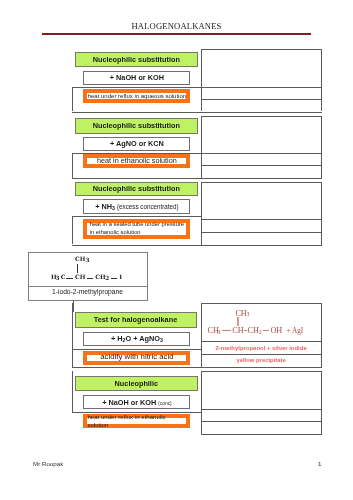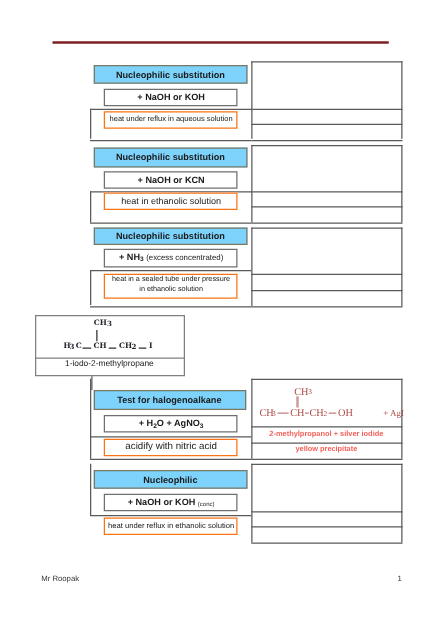--- a/index.html
+++ b/index.html
@@ -9,28 +9,28 @@
   .abs{position:absolute;}
 
   
   #title{left:0;top:21px;width:353px;text-align:center;
          font-family:"Liberation Serif",serif;font-size:8.6px;letter-spacing:.15px;color:#1a1a1a;}
   #titlerule{left:42px;top:33px;width:269px;height:2px;background:#802020;}
   .gline{position:absolute;background:#5a5a5a;height:1px;}
   .gvert{position:absolute;background:#5a5a5a;width:1px;}
 
   
-  .hdr{position:absolute;box-sizing:border-box;background:#7dd3fc;border:1px solid #7a7862;
+  .hdr{position:absolute;box-sizing:border-box;background:#bef264;border:1px solid #7a7862;
        font-weight:bold;font-size:7.3px;color:#1a1a1a;text-align:center;
        display:flex;align-items:center;justify-content:center;}
   .wbox{position:absolute;box-sizing:border-box;background:#fff;border:1px solid #6f6f6f;
         font-weight:bold;font-size:7.3px;color:#1a1a1a;text-align:center;
         display:flex;align-items:center;justify-content:center;}
-  .sbox{position:absolute;box-sizing:border-box;background:#fff;border:1px solid #f97316;
-        font-size:6.2px;color:#1a1a1a;text-align:center;line-height:1.35;
+  .sbox{position:absolute;box-sizing:border-box;background:#fff;border:4px solid #f97316;
+        font-size:6.2px;color:#1a1a1a;line-height:1.35;
         display:flex;align-items:center;justify-content:center;}
   .sub{font-size:.72em;vertical-align:-.2em;}
   .note{font-weight:normal;font-size:.86em;}
   .tiny{font-weight:normal;font-size:.66em;vertical-align:-.1em;}
 
   
   #structbox{position:absolute;left:27.5px;top:251.9px;width:120px;height:49.4px;box-sizing:border-box;
              background:#fff;border:1px solid #808080;}
   #structdiv{position:absolute;left:-1px;top:33.4px;width:120px;height:1px;background:#808080;}
   #connector{position:absolute;left:72.6px;top:300.8px;width:1px;height:11.7px;background:#5a5a5a;}
@@ -55,20 +55,21 @@
            font-size:5.9px;font-weight:bold;color:#f4625c;font-family:"Liberation Sans",sans-serif;}
 
   
   #footL{left:33px;top:460px;font-size:6.2px;color:#333;}
   #footR{left:318px;top:460px;font-size:6.2px;color:#333;}
 </style>
 </head>
 <body>
 
 <div id="page">
+  <div class="abs" id="title">HALOGENOALKANES</div>
   <div class="abs" id="titlerule"></div>
 
   <div id="tables">
       <div class="gline" style="left: 200.6px; top: 48.9px; width: 121px;"></div>
       <div class="gline" style="left: 200.6px; top: 111.5px; width: 121px;"></div>
       <div class="gvert" style="left: 200.6px; top: 48.9px; height: 62.6px;"></div>
       <div class="gvert" style="left: 320.6px; top: 48.9px; height: 62.6px;"></div>
       <div class="gline" style="left: 200.6px; top: 86.6px; width: 121px;"></div>
       <div class="gline" style="left: 200.6px; top: 99.3px; width: 121px;"></div>
       <div class="gvert" style="left: 71.6px; top: 86.6px; height: 24.9px;"></div>
@@ -117,21 +118,21 @@
       <div class="wbox" style="left: 83.4px; top: 70.5px; width: 107px; height: 14.8px;">
         <span>+ NaOH or KOH</span>
       </div>
       <div class="sbox" style="left: 83.4px; top: 88.5px; width: 107px; height: 14.5px; font-size: 6px;">
         <span>heat under reflux in aqueous solution</span>
       </div>
       <div class="hdr" style="left: 74.5px; top: 118.2px; width: 123.6px; height: 15.4px;">
         <span>Nucleophilic substitution</span>
       </div>
       <div class="wbox" style="left: 83.4px; top: 136.6px; width: 107px; height: 14.5px;">
-        <span>+ NaOH or KCN</span>
+        <span>+ AgNO or KCN</span>
       </div>
       <div class="sbox" style="left: 83.4px; top: 154.2px; width: 107px; height: 14.3px; font-size: 7.25px;">
         <span>heat in ethanolic solution</span>
       </div>
       <div class="hdr" style="left: 74.5px; top: 181.5px; width: 123.6px; height: 14.4px;">
         <span>Nucleophilic substitution</span>
       </div>
       <div class="wbox" style="left: 83.4px; top: 198.8px; width: 107px; height: 15.2px;">
         <span>+ NH<sub class="sub">3</sub> <span class="note">(excess concentrated)</span></span>
       </div>
@@ -181,21 +182,21 @@
 
   <div id="prod-formula">
       <div class="prod" style="left: 235.4px; top: 309.8px;">CH</div>
       <div class="prod s" style="left: 246.6px; top: 312.4px;">3</div>
       <div class="prod" style="left: 207.6px; top: 326.9px;">CH</div>
       <div class="prod s" style="left: 217.6px; top: 329.5px;">3</div>
       <div class="prod" style="left: 232.2px; top: 326.9px;">CH</div>
       <div class="prod" style="left: 247.6px; top: 326.9px;">CH</div>
       <div class="prod s" style="left: 258.8px; top: 329.5px;">2</div>
       <div class="prod" style="left: 270.4px; top: 326.9px;">OH</div>
-      <div class="prod sm" style="left: 286.6px; top: 327.8px; margin-left: 20px;">+ AgI</div>
+      <div class="prod sm" style="left: 286.6px; top: 327.8px;">+ AgI</div>
       <div class="pbond" style="left: 221.6px; top: 330.1px; width: 9.9px;"></div>
       <div class="pbond" style="left: 243.9px; top: 330.1px; width: 2.7px;"></div>
       <div class="pbond" style="left: 262.8px; top: 330.1px; width: 6.7px;"></div>
     </div>
   <div id="pr-bond"></div>
   <div id="pr-label">2-methylpropanol + silver iodide</div>
   <div id="pr-note">yellow precipitate</div>
 
   <div class="abs" id="footL">Mr Roopak</div>
   <div class="abs" id="footR">1</div>

